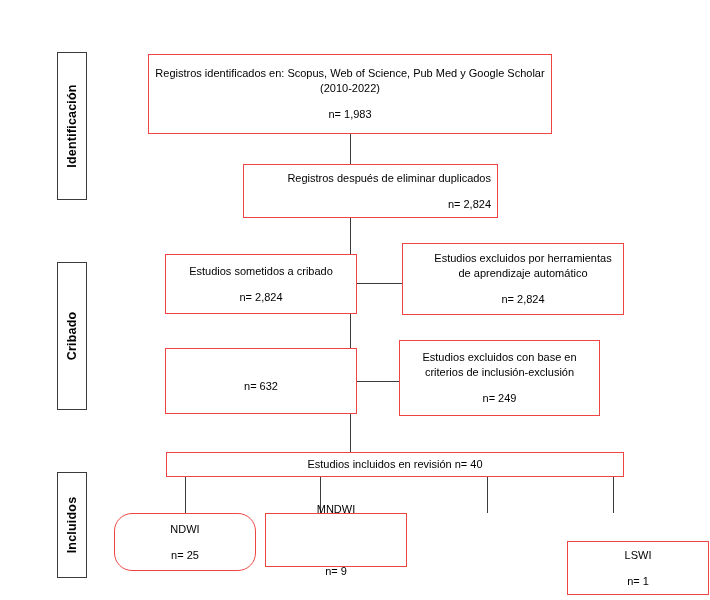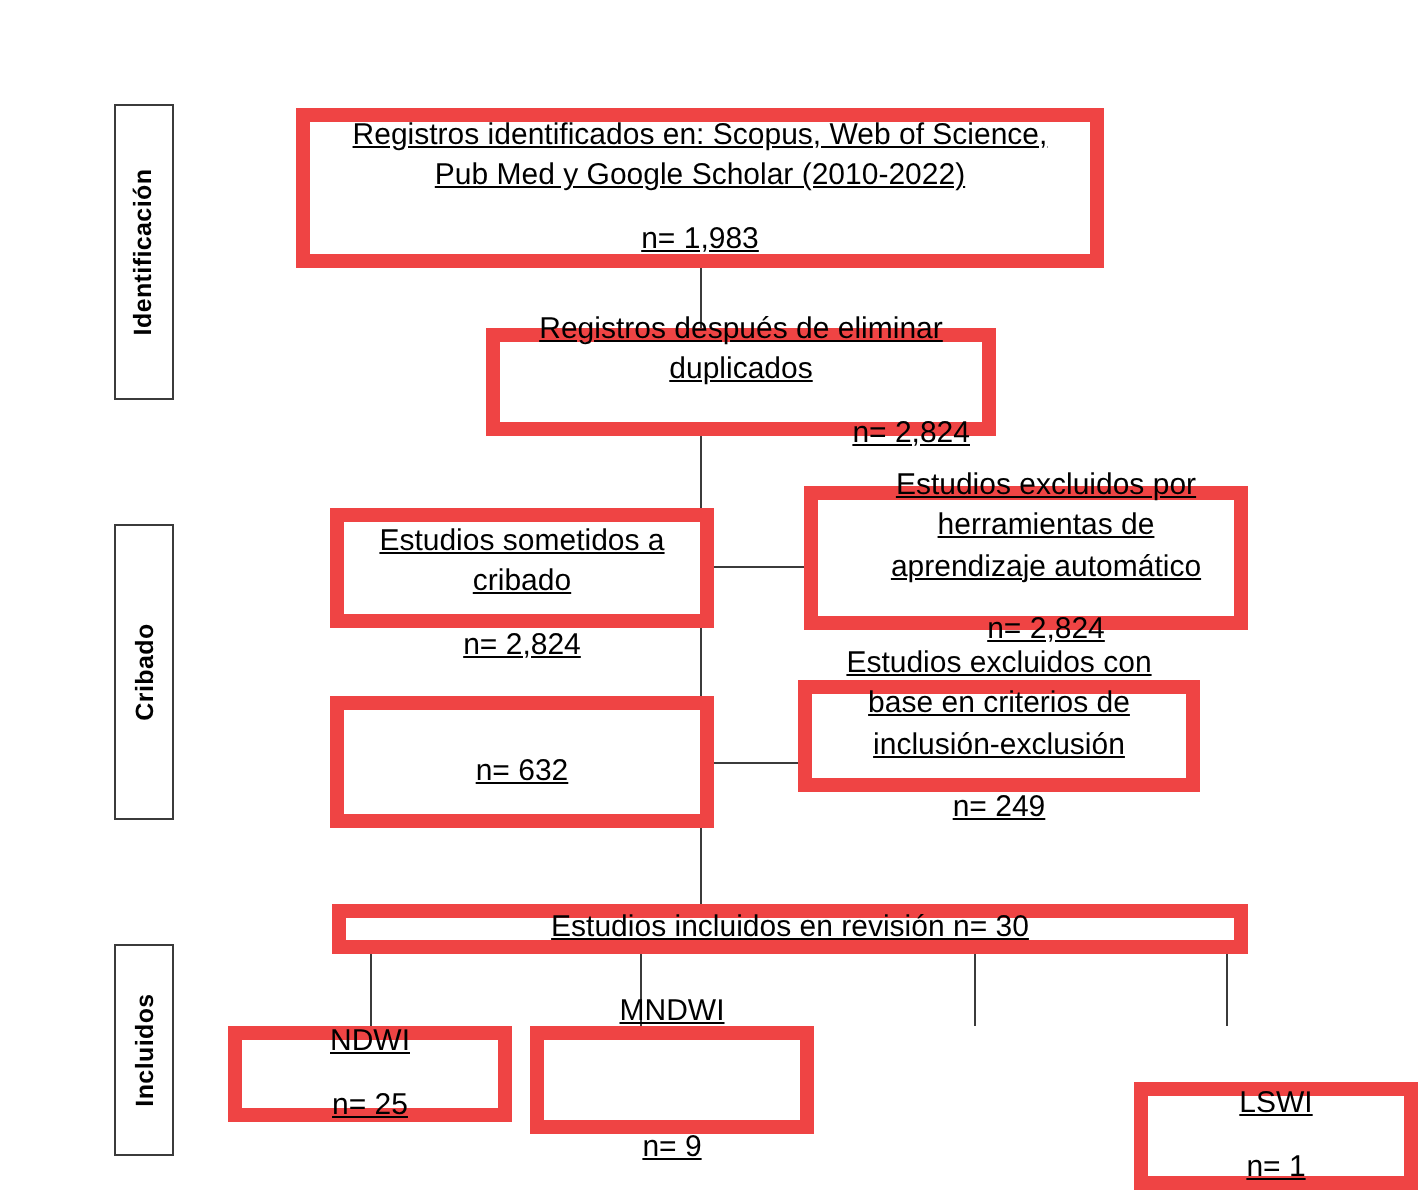--- a/index.html
+++ b/index.html
@@ -16,32 +16,31 @@
     width: 710px;
     height: 600px;
     background: #ffffff;
     overflow: hidden;
   }
 
   
   .box {
     position: absolute;
     box-sizing: border-box;
-    border: 7px solid #ef4444;
+    border: 1px solid #ef4444;
     background: #ffffff;
     display: flex;
     flex-direction: column;
     align-items: center;
     justify-content: center;
     text-align: center;
-    font-size: 15px;
+    font-size: 11px;
     line-height: 1.35;
     color: #000000;
     z-index: 2;
-    text-decoration: underline;
   }
   .box .title { display: block; padding: 0 6px; }
   .box .count { display: block; padding: 0 6px; }
   .box .count.spaced { margin-top: 11px; }
   .box .inline { display: block; padding: 0 6px; }
 
   
   .stage {
     position: absolute;
     box-sizing: border-box;
@@ -108,44 +107,44 @@
   <div class="box" style="left:148px; top:54px; width:404px; height:80px;">
     <span class="title">Registros identificados en: Scopus, Web of Science, Pub Med y Google Scholar (2010-2022)</span>
     <span class="count spaced">n= 1,983</span>
   </div>
 
   <div class="box" style="left:243px; top:164px; width:255px; height:54px;align-items:flex-end;">
     <span class="title">Registros después de eliminar duplicados</span>
     <span class="count spaced">n= 2,824</span>
   </div>
 
-  <div class="box" style="left:165px; top:254px; width:192px; height:60px;justify-content:space-between;">
+  <div class="box" style="left:165px; top:254px; width:192px; height:60px;">
     <span class="title">Estudios sometidos a cribado</span>
     <span class="count spaced">n= 2,824</span>
   </div>
 
   <div class="box" style="left:402px; top:243px; width:222px; height:72px;padding-left:20px;">
     <span class="title">Estudios excluidos por herramientas de aprendizaje automático</span>
     <span class="count spaced">n= 2,824</span>
   </div>
 
   <div class="box" style="left:165px; top:348px; width:192px; height:66px;">
     <span class="count spaced">n= 632</span>
   </div>
 
-  <div class="box" style="left:399px; top:340px; width:201px; height:56px;">
+  <div class="box" style="left:399px; top:340px; width:201px; height:76px;">
     <span class="title">Estudios excluidos con base en criterios de inclusión-exclusión</span>
     <span class="count spaced">n= 249</span>
   </div>
 
   <div class="box" style="left:166px; top:452px; width:458px; height:25px;">
-    <span class="inline">Estudios incluidos en revisión n= 30</span>
+    <span class="inline">Estudios incluidos en revisión n= 40</span>
   </div>
 
-  <div class="box" style="left:114px; top:513px; width:142px; height:48px;">
+  <div class="box" style="left:114px; top:513px; width:142px; height:58px;border-radius:18px;">
     <span class="title">NDWI</span>
     <span class="count spaced">n= 25</span>
   </div>
 
   <div class="box" style="left:265px; top:513px; width:142px; height:54px;gap:36px;">
     <span class="title">MNDWI</span>
     <span class="count spaced">n= 9</span>
   </div>
 
 

